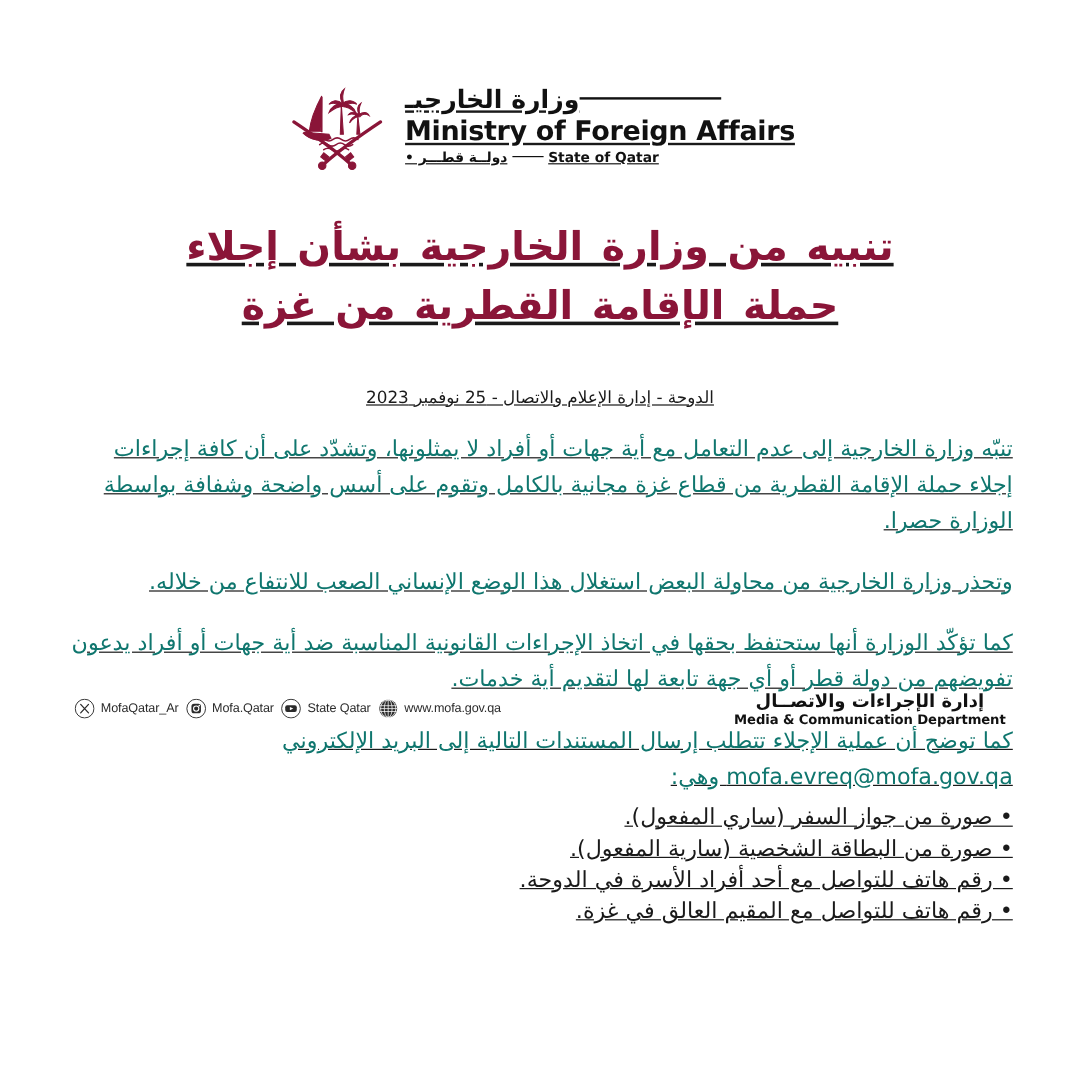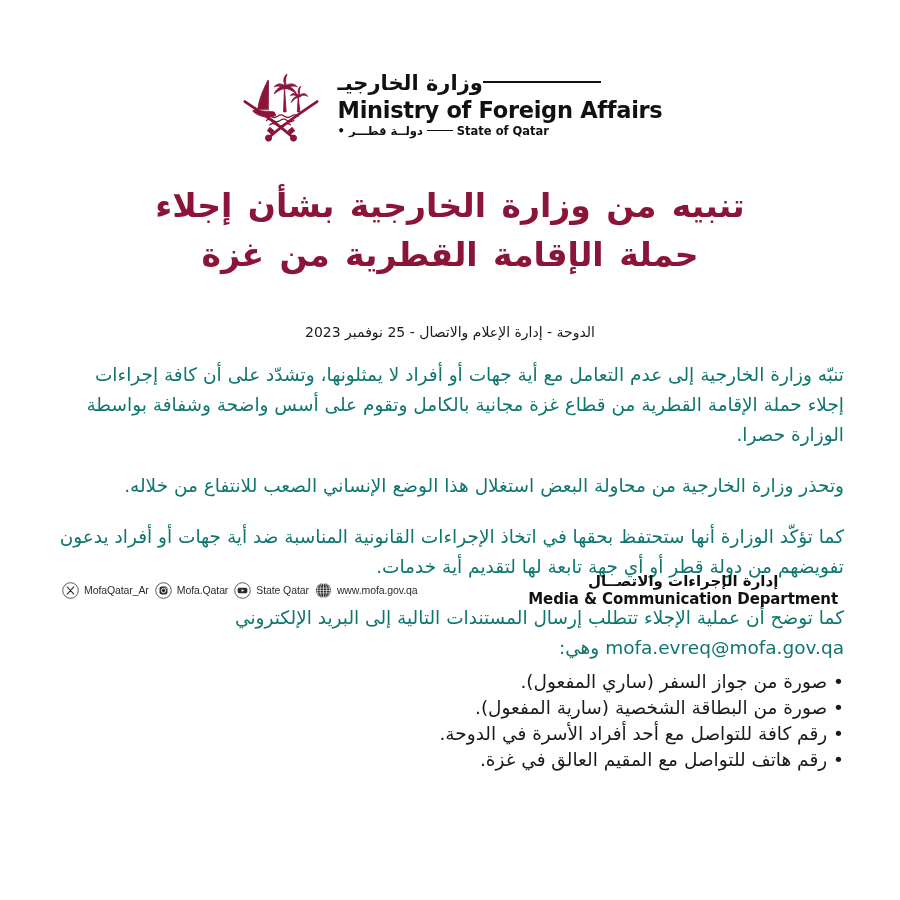--- a/index.html
+++ b/index.html
@@ -17,20 +17,21 @@
     position: relative;
   }
 
   .page {
     width: 900px;
     height: 636px;
     box-sizing: border-box;
     position: relative;
     display: flex;
     flex-direction: column;
+    text-decoration: underline;
   }
 
   
   .logo-block {
     margin-top: 62px;
     display: flex;
     flex-direction: row-reverse;
     align-items: center;
     justify-content: center;
     gap: 14px;
@@ -204,21 +205,21 @@
   }
   .dept-ar {
     font-size: 15px;
     font-weight: 700;
     color: #111;
     white-space: nowrap;
     letter-spacing: 1px;
     line-height: 1.2;
   }
   .dept-en {
-    font-size: 15px;
+    font-size: 11px;
     font-weight: 600;
     color: #111;
     direction: ltr;
     white-space: nowrap;
     margin-top: 0;
     letter-spacing: -0.1px;
   }
 </style>
 </head>
 <body>
@@ -294,21 +295,21 @@
 
     <p class="para">وتحذر وزارة الخارجية من محاولة البعض استغلال هذا الوضع الإنساني الصعب للانتفاع من خلاله.</p>
 
     <p class="para">كما تؤكّد الوزارة أنها ستحتفظ بحقها في اتخاذ الإجراءات القانونية المناسبة ضد أية جهات أو أفراد يدعون تفويضهم من دولة قطر أو أي جهة تابعة لها لتقديم أية خدمات.</p>
 
     <p class="para last-para"><span>كما توضح أن عملية الإجلاء تتطلب إرسال المستندات التالية إلى البريد الإلكتروني </span><span class="email">mofa.evreq@mofa.gov.qa</span><span> وهي:</span></p>
 
     <ul class="bullets">
       <li>• صورة من جواز السفر (ساري المفعول).</li>
       <li>• صورة من البطاقة الشخصية (سارية المفعول).</li>
-      <li>• رقم كافة للتواصل مع أحد أفراد الأسرة في الدوحة.</li>
+      <li>• رقم هاتف للتواصل مع أحد أفراد الأسرة في الدوحة.</li>
       <li>• رقم هاتف للتواصل مع المقيم العالق في غزة.</li>
     </ul>
   </div>
 
   <div class="footer">
 
     <div class="social-row">
 
       <div class="social-item">
         <svg class="social-icon" viewBox="0 0 24 24" aria-hidden="true">

